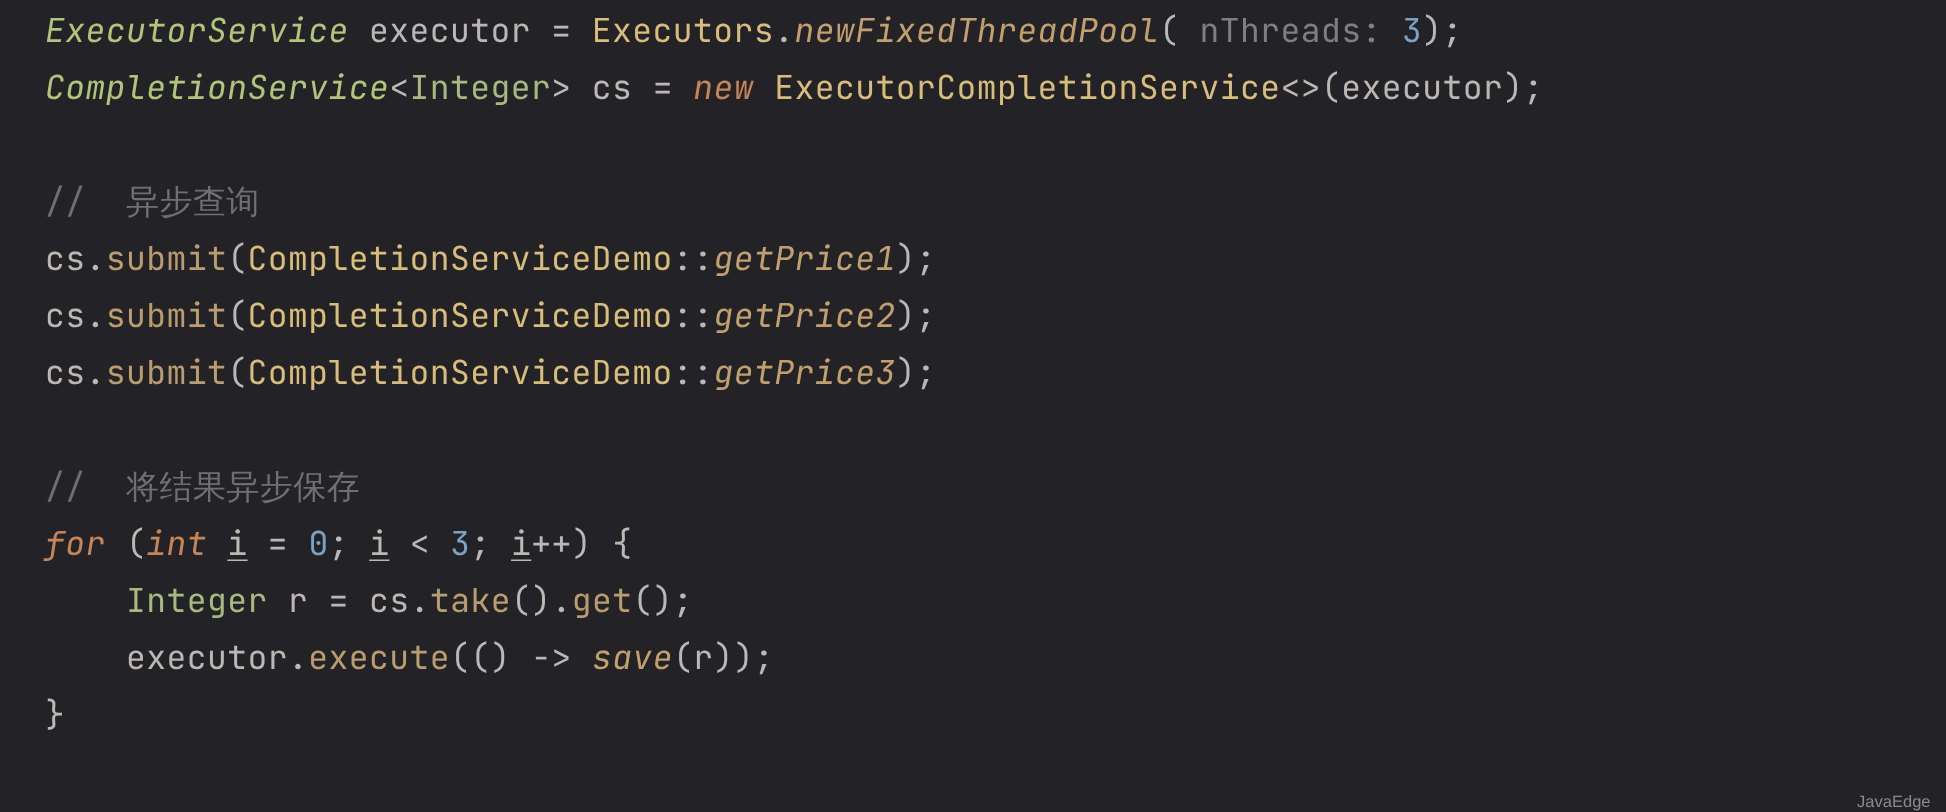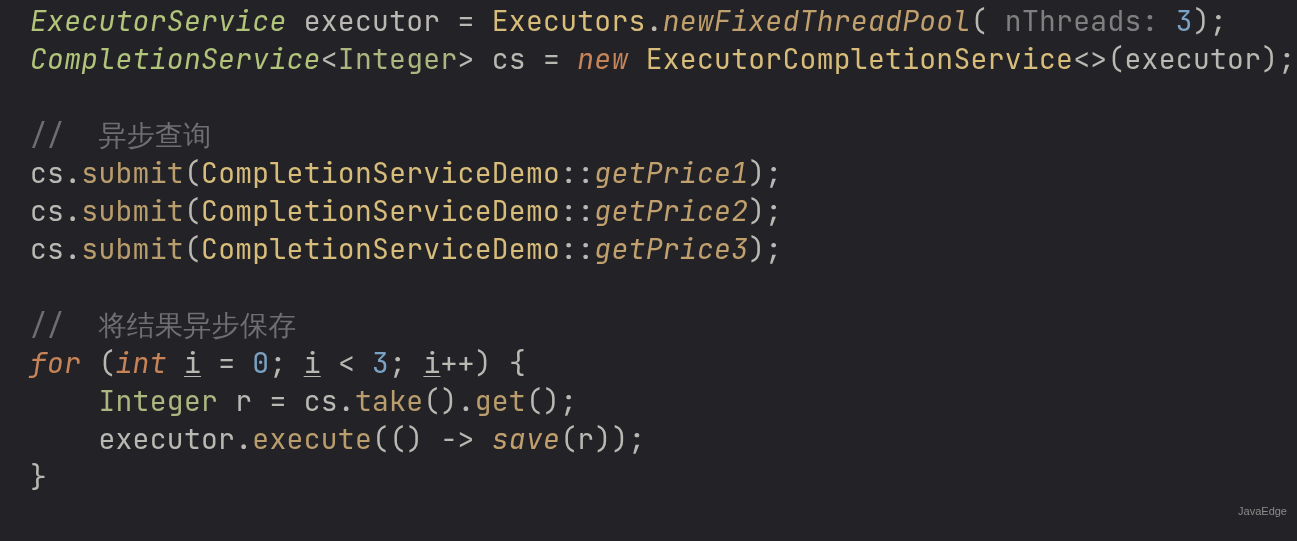--- a/index.html
+++ b/index.html
@@ -7,21 +7,21 @@
     padding: 0;
     width: 1297px;
     height: 541px;
     background: #232327;
     overflow: hidden;
   }
   pre.code {
     margin: 0;
     padding: 2px 12px 0 30px;
     font-family: "JetBrains Mono", "Fira Code", Menlo, Consolas, monospace;
-    font-size: 28px;
+    font-size: 22px;
     line-height: 38px;
     letter-spacing: 0.3px;
     color: #bab8b3;
     white-space: pre;
   }
   
   .tok-type-it { color:#b1c47a; font-style:italic; }       
   .tok-type    { color:#abb77f; }                           
   .tok-ident   { color:#bab8b3; }                           
   .tok-op      { color:#bab8b3; }
@@ -31,21 +31,21 @@
   .tok-keyword-it { color:#c78459; font-style:italic; }     
   .tok-hint    { color:#7f7f7f; }                           
   .tok-num     { color:#7aa2c4; }                           
   .tok-comment { color:#6f6f71; }                           
   .tok-method  { color:#ba9d6d; }                           
   .under       { text-decoration: underline; text-decoration-thickness:1px; text-underline-offset:3px; }
   .tok-generic { color:#bab8b3; }                           
   .watermark {
     position: absolute;
     right: 10px;
-    bottom: 24px;
+    bottom: 0;
     font-family: Arial, sans-serif;
     font-size: 11px;
     color: #8b8b8b;
     margin-left: 20px;
   }
 </style>
 </head>
 <body>
 
 <pre class="code"><span><span class="tok-type-it">ExecutorService</span> <span class="tok-ident">executor</span><span class="tok-op"> = </span><span class="tok-class">Executors</span><span class="tok-dot">.</span><span class="tok-static-it">newFixedThreadPool</span><span class="tok-op">(</span><span class="tok-hint"> nThreads: </span><span class="tok-num">3</span><span class="tok-op">)</span><span class="tok-op">;</span></span>

